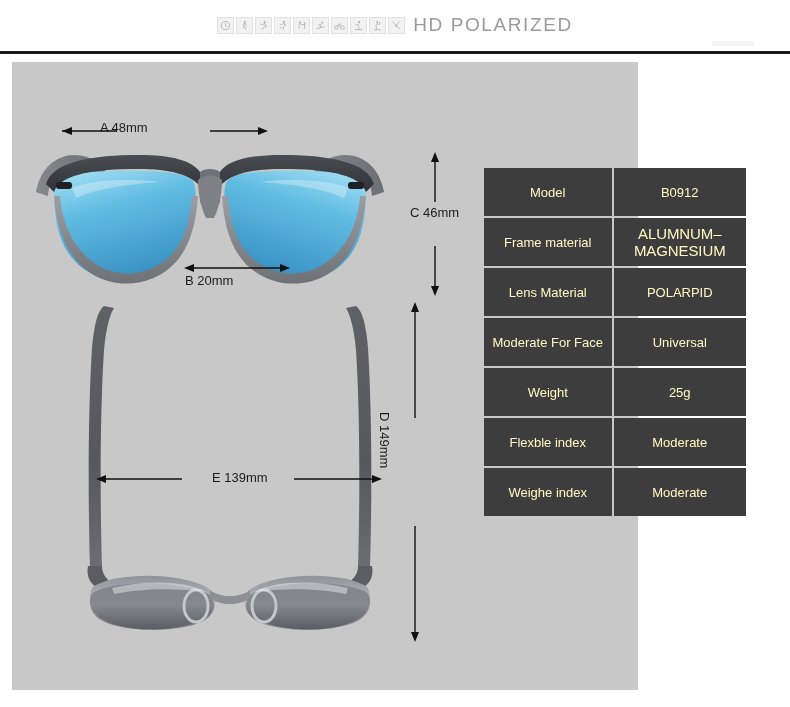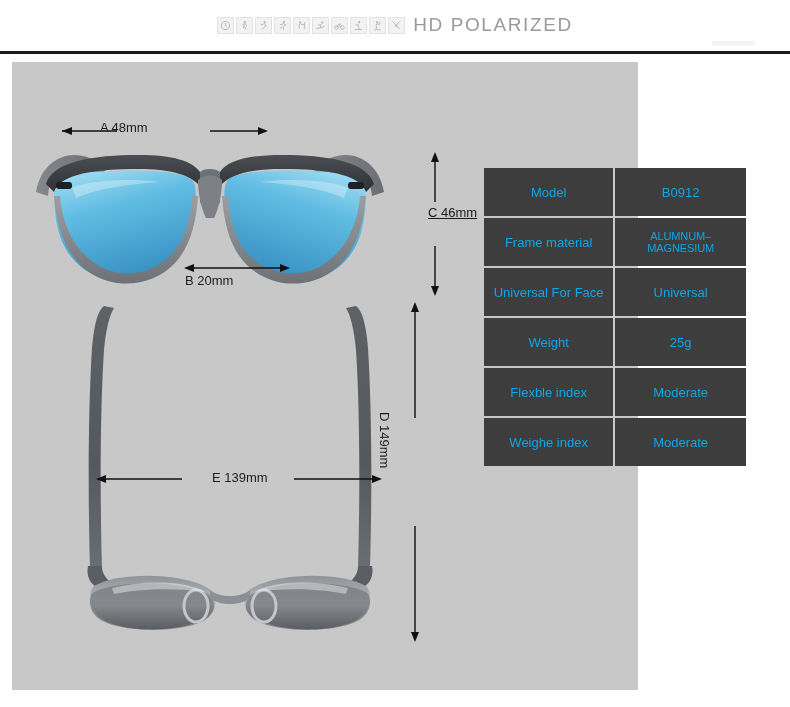--- a/index.html
+++ b/index.html
@@ -67,52 +67,52 @@
   }
   .dim-svg{position:absolute;overflow:visible;}
 
   #dim-a{left:48px;top:56px;width:210px;height:26px;}
   #dim-a-label{left:88px;top:58px;}
 
   #dim-b{left:170px;top:193px;width:110px;height:26px;}
   #dim-b-label{left:173px;top:211px;text-align:center;}
 
   #dim-c{left:410px;top:88px;width:26px;height:148px;}
-  #dim-c-label{left:416px;top:143px;text-decoration:underline;}
+  #dim-c-label{left:398px;top:143px;}
 
   #dim-d{left:390px;top:238px;width:26px;height:344px;}
   #dim-d-label{
     left:380px;top:350px;
     transform:rotate(90deg);transform-origin:left top;
   }
 
   #dim-e{left:82px;top:404px;width:290px;height:26px;}
   #dim-e-label{left:176px;top:408px;margin-left:24px;}
 
   
   #spec-table{
     position:absolute;left:470px;top:104px;
     width:266px;
     border-collapse:separate;
     border-spacing:2px;
     background:transparent;
   }
   #spec-table td{
     background:#3d3d3d;
-    color:#0ea5e9;
+    color:#fef9c3;
     text-align:center;
     vertical-align:middle;
     height:44px;
     font-size:13px;
     font-family:"Liberation Sans", sans-serif;
     padding:2px 3px;
   }
   #spec-table td.key{width:132px;}
   #spec-table td.val{width:132px;}
-  #spec-table td.val.small{font-size:11px;letter-spacing:-0.1px;}
+  #spec-table td.val.small{font-size:15px;letter-spacing:-0.1px;}
 </style>
 </head>
 <body>
 
 <div id="header">
   <div id="header-inner">
 
     <div id="sport-icons">
       <span class="sport-icon">
         <svg width="11" height="11" viewBox="0 0 12 12">
@@ -338,21 +338,25 @@
     <tbody>
       <tr>
         <td class="key">Model</td>
         <td class="val">B0912</td>
       </tr>
       <tr>
         <td class="key">Frame material</td>
         <td class="val small">ALUMNUM–MAGNESIUM</td>
       </tr>
       <tr>
-        <td class="key">Universal For Face</td>
+        <td class="key">Lens Material</td>
+        <td class="val">POLARPID</td>
+      </tr>
+      <tr>
+        <td class="key">Moderate For Face</td>
         <td class="val">Universal</td>
       </tr>
       <tr>
         <td class="key">Weight</td>
         <td class="val">25g</td>
       </tr>
       <tr>
         <td class="key">Flexble index</td>
         <td class="val">Moderate</td>
       </tr>

